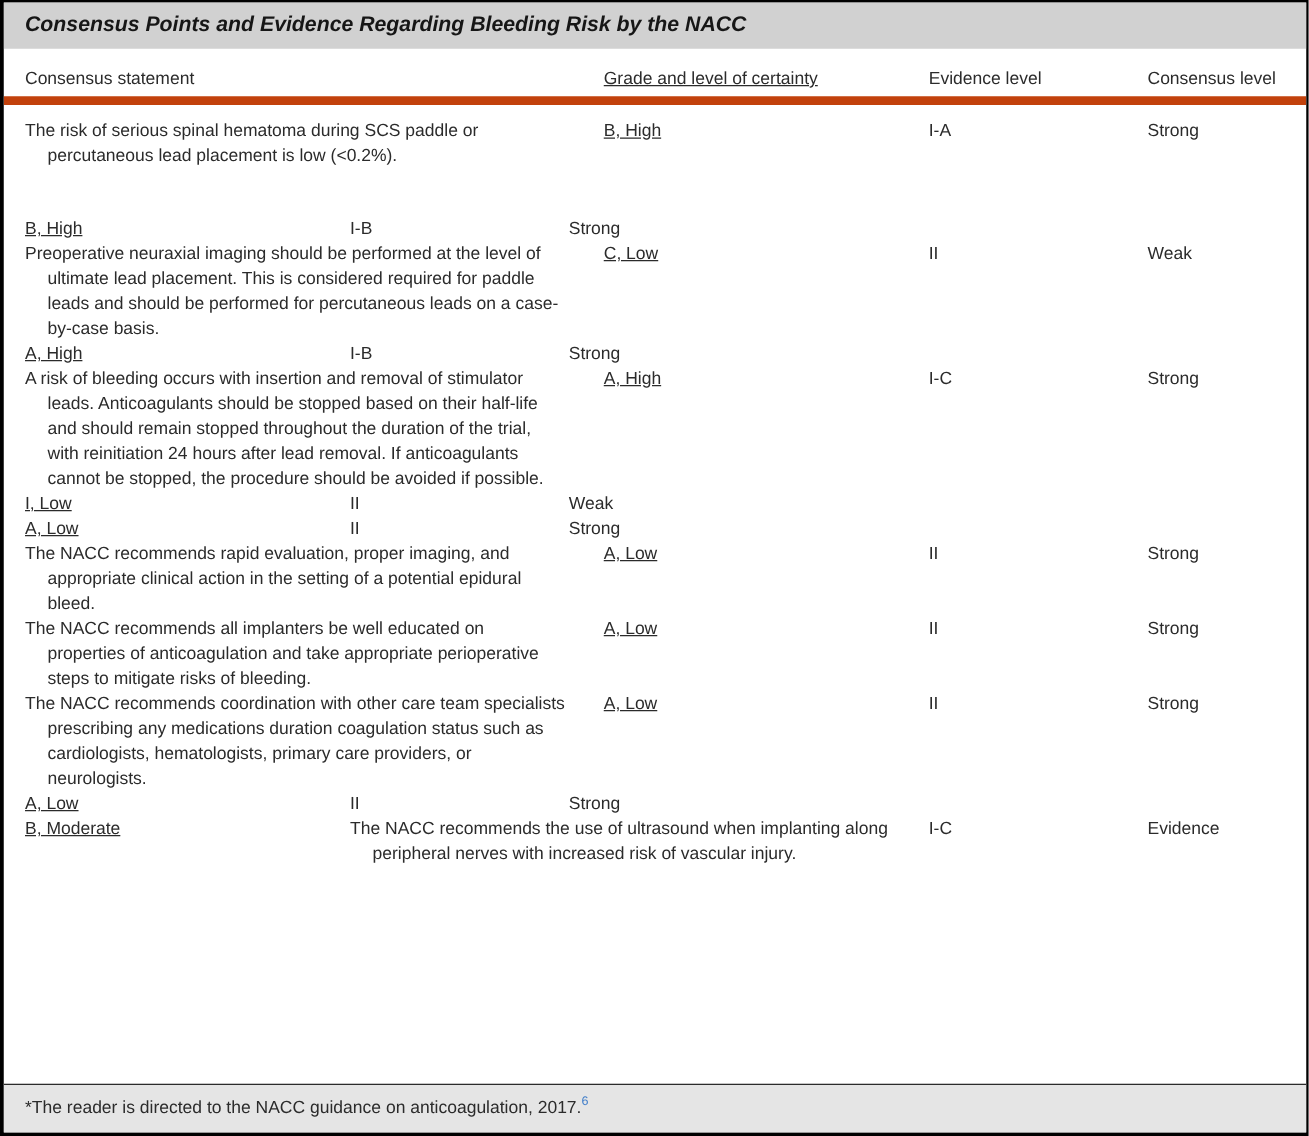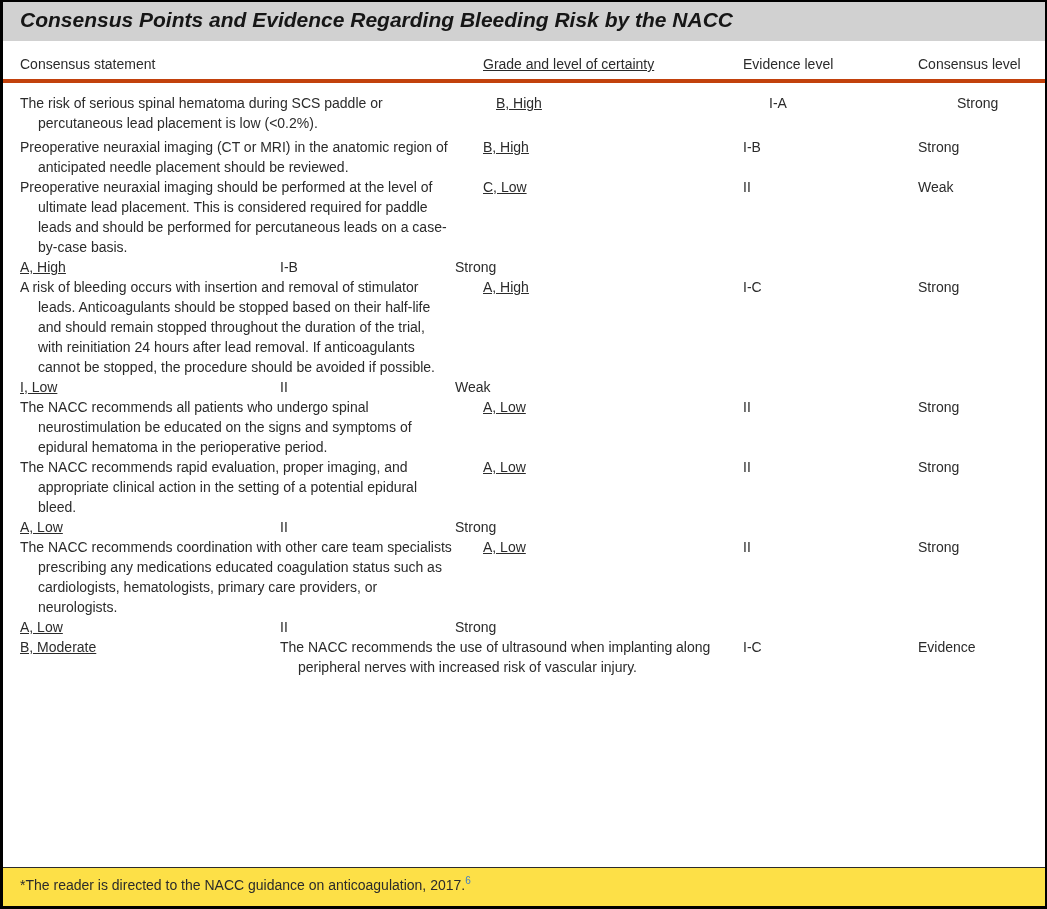--- a/index.html
+++ b/index.html
@@ -4,37 +4,37 @@
 <style>
   html,body { margin:0; padding:0; background:#ffffff; }
   .page {
     width:1047px; height:909px; box-sizing:border-box;
     border:2px solid #000; border-left-width:3px; border-bottom-width:3px;
     font-family:"Liberation Sans", sans-serif;
     font-size:14px; line-height:20px; color:#2b2b2b;
     position:relative; background:#fff; overflow:hidden;
   }
   .title-bar { background:#d1d1d1; padding:8px 17px 9px 17px; }
-  .title-bar .title { font-weight:bold; font-style:italic; font-size:21px; color:#161616; }
+  .title-bar .title { font-weight:bold; font-style:italic; font-size:17px; color:#161616; }
   .header-row {
     display:flex; padding:13px 0 5px 17px;
-    border-bottom:4px solid #c2410c;
+    border-bottom:7px solid #c2410c;
   }
   .rows { padding:10px 0 0 17px; }
   .row { display:flex; }
-  .row.extra-space { margin-bottom:4px;gap:13px; }
+  .row.extra-space { margin-bottom:38px; }
   .col { box-sizing:border-box; flex-shrink:0; }
   .col1 { width:463px; padding-right:30px; }
   .row .col1 { padding-left:18px; text-indent:-18px; hyphens:manual; }
   .col2 { width:260px;text-decoration:underline; }
   .col3 { width:175px; }
   .col4 { flex:1 1 auto; }
   .footnote {
     position:absolute; left:0; right:0; bottom:0;
-    border-top:1px solid #2b2b2b; background:#fde047;
+    border-top:1px solid #2b2b2b; background:#e5e5e5;
     padding:7px 17px 11px 17px;
   }
   .blue { color:#3d7cc9; }
   sup.blue { font-size:10px; line-height:0; vertical-align:super; }
 </style>
 </head>
 <body>
 
 <div class="page">
 
@@ -50,21 +50,20 @@
   </div>
 
   <div class="rows" id="rows">
       <div class="row extra-space">
         <div class="col col1">The risk of serious spinal hematoma during SCS paddle or percutaneous lead placement is low (&lt;0.2%).</div>
         <div class="col col2">B, High</div>
         <div class="col col3">I-A</div>
         <div class="col col4">Strong</div>
       </div>
       <div class="row">
-        <div class="col col1">Preoperative neuraxial imaging (CT or MRI) in the anatomic region of anticipated needle placement should be reviewed.</div>
         <div class="col col2">B, High</div>
         <div class="col col3">I-B</div>
         <div class="col col4">Strong</div>
       </div>
       <div class="row">
         <div class="col col1">Preoperative neuraxial imaging should be performed at the level of ultimate lead placement. This is considered required for paddle leads and should be performed for percutaneous leads on a case-by-case basis.</div>
         <div class="col col2">C, Low</div>
         <div class="col col3">II</div>
         <div class="col col4">Weak</div>
       </div>
@@ -78,38 +77,38 @@
         <div class="col col2">A, High</div>
         <div class="col col3">I-C</div>
         <div class="col col4">Strong</div>
       </div>
       <div class="row">
         <div class="col col2">I, Low</div>
         <div class="col col3">II</div>
         <div class="col col4">Weak</div>
       </div>
       <div class="row">
-        <div class="col col1">The NACC recommends all patients who undergo spinal neurostimulation be educated on the signs and symp­toms of epidural hematoma in the perioperative period.</div>
         <div class="col col2">A, Low</div>
         <div class="col col3">II</div>
         <div class="col col4">Strong</div>
       </div>
       <div class="row">
         <div class="col col1">The NACC recommends rapid evaluation, proper imaging, and appropriate clinical action in the setting of a potential epidural bleed.</div>
         <div class="col col2">A, Low</div>
         <div class="col col3">II</div>
         <div class="col col4">Strong</div>
       </div>
       <div class="row">
+        <div class="col col1">The NACC recommends all implanters be well educated on properties of anticoagulation and take appropriate peri­operative steps to mitigate risks of bleeding.</div>
         <div class="col col2">A, Low</div>
         <div class="col col3">II</div>
         <div class="col col4">Strong</div>
       </div>
       <div class="row">
-        <div class="col col1">The NACC recommends coordination with other care team specialists prescribing any medications educated coagu­lation status such as cardiologists, hematologists, primary care providers, or neurologists.</div>
+        <div class="col col1">The NACC recommends coordination with other care team specialists prescribing any medications duration coagu­lation status such as cardiologists, hematologists, primary care providers, or neurologists.</div>
         <div class="col col2">A, Low</div>
         <div class="col col3">II</div>
         <div class="col col4">Strong</div>
       </div>
       <div class="row">
         <div class="col col2">A, Low</div>
         <div class="col col3">II</div>
         <div class="col col4">Strong</div>
       </div>
       <div class="row">

